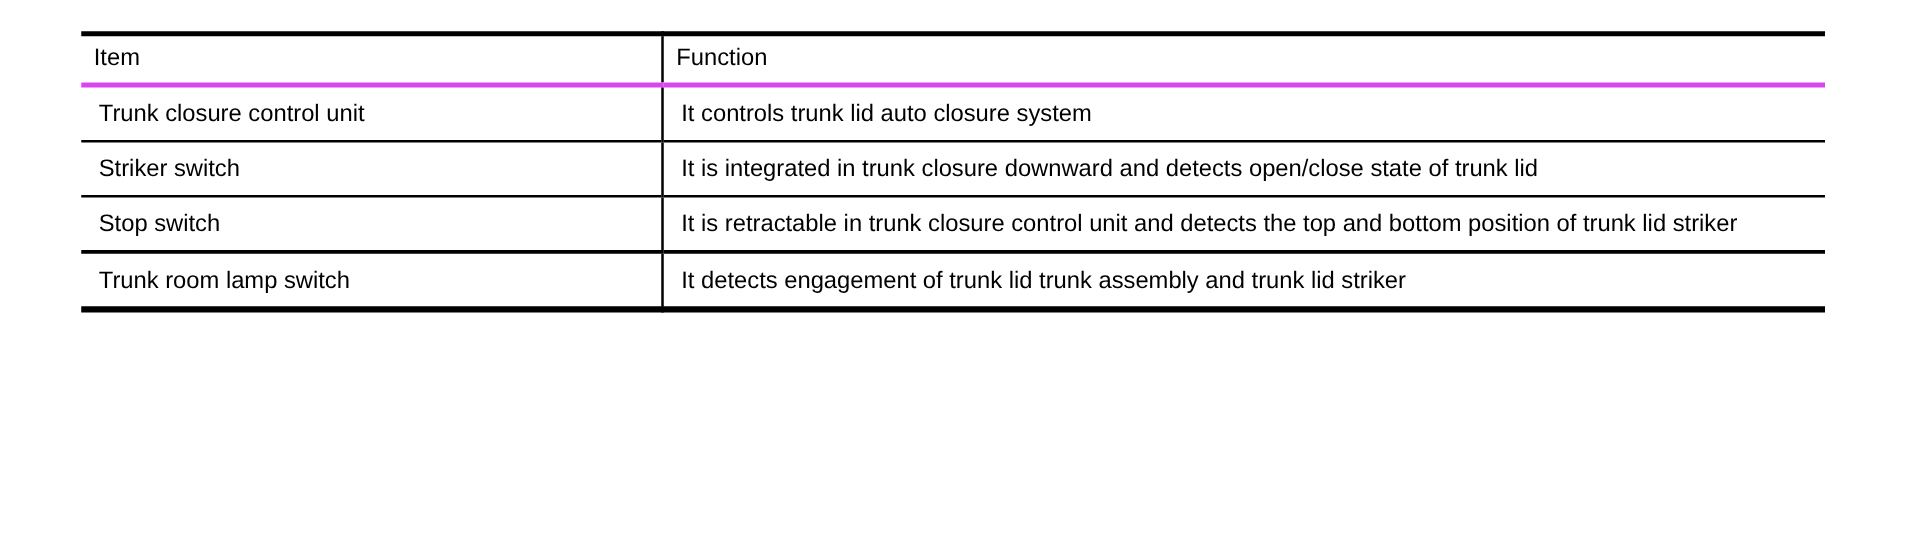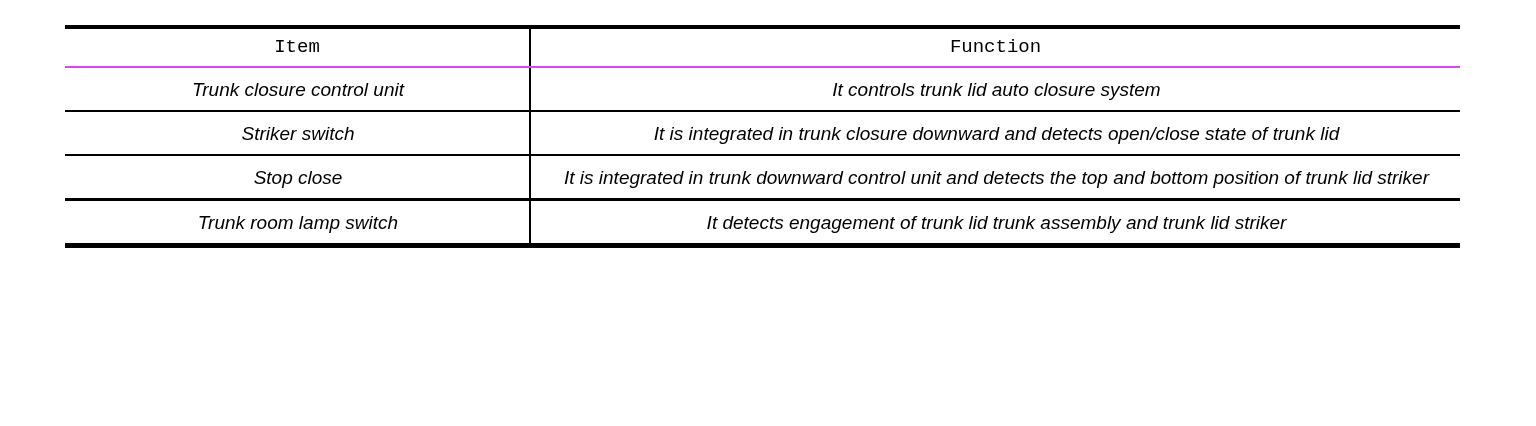--- a/index.html
+++ b/index.html
@@ -28,33 +28,31 @@
   col.c1 { width: 465px; }
   col.c2 { width: 930px; }
   .doc-table th,
   .doc-table td {
     font-size: 19px;
     font-weight: 400;
     color: #000000;
     background: #ffffff;
   }
   .doc-table th {
-    border-bottom: 2px solid #d946ef;
+    border-bottom: 4px solid #d946ef;
     padding: 7px 10px 8px 10px;
     line-height: 22px;
-    text-align: center;
-    font-family: Liberation Mono, monospace;
+    text-align: left;
   }
   .doc-table td {
     border-top: 2px solid #000000;
     padding: 10px 12px 9px 14px;
     line-height: 23px;
     vertical-align: middle;
-    text-align: center;
-    font-style: italic;
+    text-align: left;
   }
   .col-item {
     border-right: 2px solid #000000;
   }
   
   .doc-table tbody tr:nth-child(4) td {
     border-top-width: 3px;
   }
 </style>
 </head>
@@ -78,22 +76,22 @@
     <td class="col-function">It controls trunk lid auto closure system</td>
   </tr>
 
 
   <tr>
     <td class="col-item">Striker switch</td>
     <td class="col-function">It is integrated in trunk closure downward and detects open/close state of trunk lid</td>
   </tr>
 
   <tr>
-    <td class="col-item">Stop close</td>
-    <td class="col-function">It is integrated in trunk downward control unit and detects the top and bottom position of trunk lid striker</td>
+    <td class="col-item">Stop switch</td>
+    <td class="col-function">It is retractable in trunk closure control unit and detects the top and bottom position of trunk lid striker</td>
   </tr>
 
   <tr>
     <td class="col-item">Trunk room lamp switch</td>
     <td class="col-function">It detects engagement of trunk lid trunk assembly and trunk lid striker</td>
   </tr>
 
 
 </tbody>
   </table>

